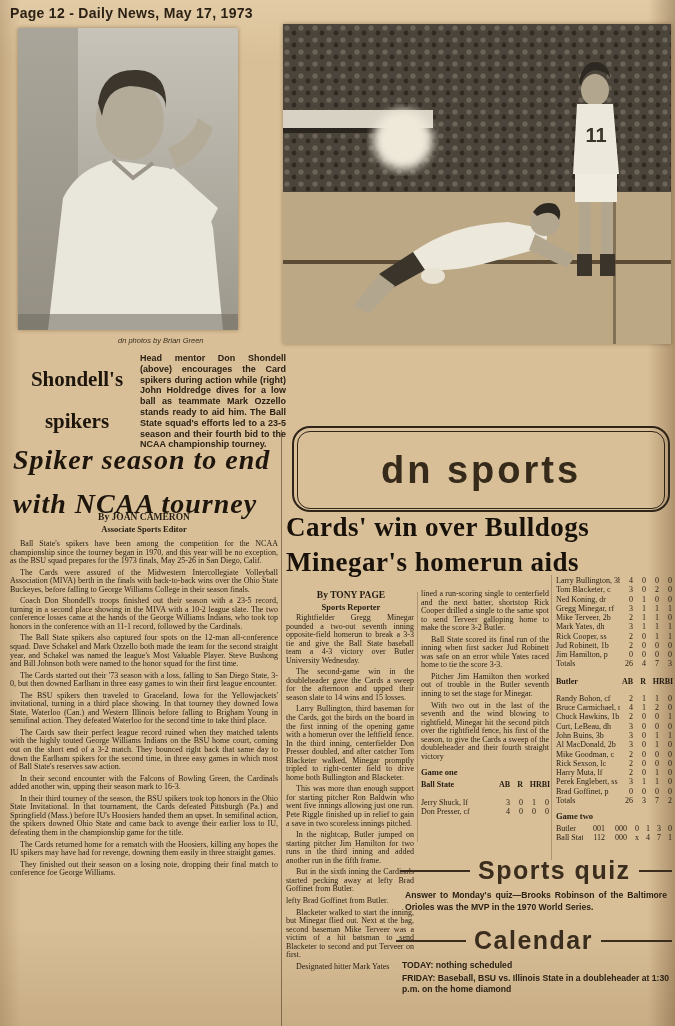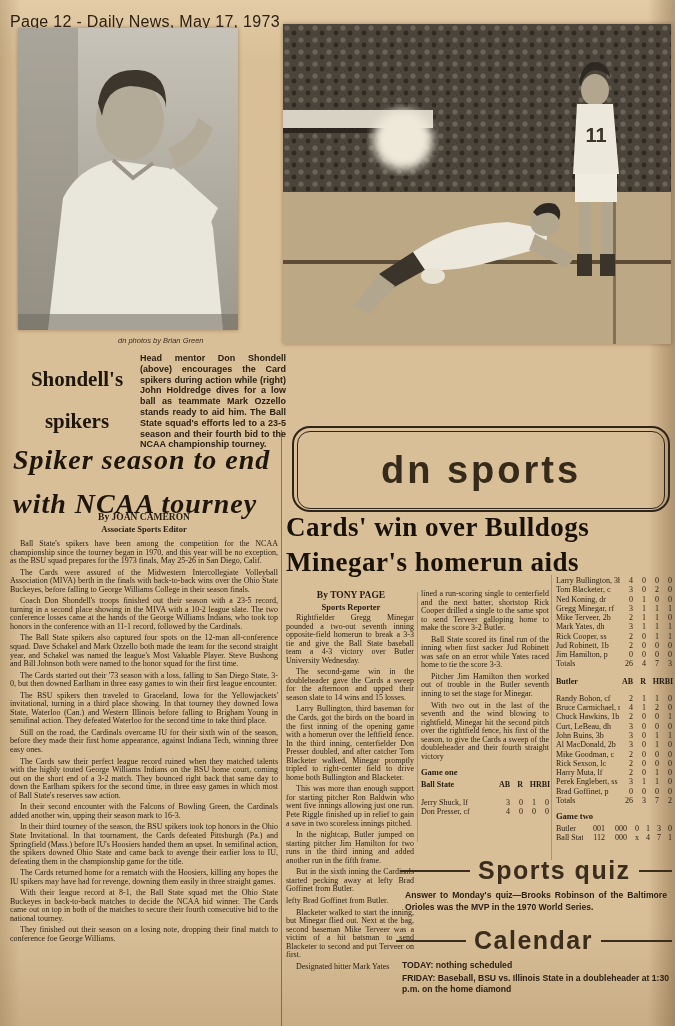--- a/index.html
+++ b/index.html
@@ -5,21 +5,21 @@
   html,body{margin:0;padding:0;}
   .page{
     position:relative; width:675px; height:1026px; overflow:hidden;
     background:
       linear-gradient(90deg, rgba(120,90,50,.25) 0%, rgba(0,0,0,0) 3%, rgba(0,0,0,0) 96%, rgba(90,60,30,.35) 100%),
       linear-gradient(180deg, rgba(255,240,210,.25) 0%, rgba(0,0,0,0) 6%, rgba(0,0,0,0) 90%, rgba(120,90,50,.18) 100%),
       #d9bf97;
     font-family:"Liberation Serif", serif; color:#241c12;
   }
   .abs{position:absolute;}
-  .page-header{font-family:"Liberation Sans", sans-serif; font-weight:normal; font-size:16px; color:#2b2115; letter-spacing:.3px;margin-top:8px;}
+  .page-header{font-family:"Liberation Sans", sans-serif; font-weight:bold; font-size:14px; color:#2b2115; letter-spacing:.3px;}
   .photo{box-shadow:0 0 4px rgba(60,40,20,.4); background:#a8a49a;}
   .credit{font-family:"Liberation Sans", sans-serif; font-size:7.5px; font-style:italic; color:#3a2e1f; text-align:left;}
 
   .cap-title{font-size:21px; font-weight:bold; text-align:center; line-height:34px; color:#1e160d;}
   .cap-text{font-family:"Liberation Sans", sans-serif; font-weight:bold; font-size:9px; line-height:1.2; text-align:justify; color:#2b2115;}
 
   .headline-left{font-size:28px; font-weight:bold; font-style:italic; line-height:44px; color:#1e160d; letter-spacing:1px;}
   .headline-right{font-size:27px; font-weight:bold; line-height:35px; color:#19120a; letter-spacing:.5px;}
   .byline{font-weight:bold; font-size:9.5px; text-align:center; line-height:1.25; color:#241c12;}
   .byline small{font-size:8.5px; font-weight:bold;}
@@ -150,26 +150,24 @@
     <div>By JOAN CAMERON</div>
     <small>Associate Sports Editor</small>
   </div>
   <div class="abs body-col" style="left:10px; top:540px; width:268px; height:482px; overflow:hidden;">
     <p>Ball State's spikers have been among the competition for the NCAA championship since the tourney began in 1970, and this year will be no exception, as the BSU squad prepares for the 1973 finals, May 25-26 in San Diego, Calif.</p>
     <p>The Cards were assured of the Midwestern Intercollegiate Volleyball Association (MIVA) berth in the finals with back-to-back wins over the Ohio State Buckeyes, before falling to George Williams College in their season finals.</p>
     <p>Coach Don Shondell's troops finished out their season with a 23-5 record, turning in a second place showing in the MIVA with a 10-2 league slate. The two conference losses came at the hands of the George Williams Indians, who took top honors in the conference with an 11-1 record, followed by the Cardinals.</p>
     <p>The Ball State spikers also captured four spots on the 12-man all-conference squad. Dave Schakel and Mark Ozzello both made the team for the second straight year, and Schakel was named the league's Most Valuable Player. Steve Bushong and Bill Johnson both were named to the honor squad for the first time.</p>
     <p>The Cards started out their '73 season with a loss, falling to San Diego State, 3-0, but then downed Earlham in three easy games to win their first league encounter.</p>
     <p>The BSU spikers then traveled to Graceland, Iowa for the Yellowjackets' invitational, turning in a third place showing. In that tourney they downed Iowa State, Waterloo (Can.) and Western Illinois before falling to Brigham Young in semifinal action. They defeated Waterloo for the second time to take third place.</p>
-    <p>Still on the road, the Cardinals overcame IU for their sixth win of the season, before they made their first home appearance, against Indiana Tech, winning three easy ones.</p>
     <p>The Cards saw their perfect league record ruined when they matched talents with the highly touted George Williams Indians on the BSU home court, coming out on the short end of a 3-2 match. They bounced right back that same day to down the Earlham spikers for the second time, in three easy games in which most of Ball State's reserves saw action.</p>
     <p>In their second encounter with the Falcons of Bowling Green, the Cardinals added another win, upping their season mark to 16-3.</p>
     <p>In their third tourney of the season, the BSU spikers took top honors in the Ohio State Invitational. In that tournament, the Cards defeated Pittsburgh (Pa.) and Springfield (Mass.) before IU's Hoosiers handed them an upset. In semifinal action, the spikers downed Ohio State and came back to avenge their earlier loss to IU, defeating them in the championship game for the title.</p>
     <p>The Cards returned home for a rematch with the Hoosiers, killing any hopes the IU spikers may have had for revenge, downing them easily in three straight games.</p>
-    <p>With their league record at 8-1, the Ball State squad met the Ohio State Buckeyes in back-to-back matches to decide the NCAA bid winner. The Cards came out on top in both of the matches to secure their fourth consecutive bid to the national tourney.</p>
     <p>They finished out their season on a losing note, dropping their final match to conference foe George Williams.</p>
   </div>
 
   <div class="abs vrule" style="left:281px; top:430px; height:596px;"></div>
 
   <div class="abs dn-box" style="left:292px; top:426px; width:368px; height:76px;">
     <div class="dn-box-inner">
       <span class="dn-title">dn sports</span>
     </div>
   </div>

